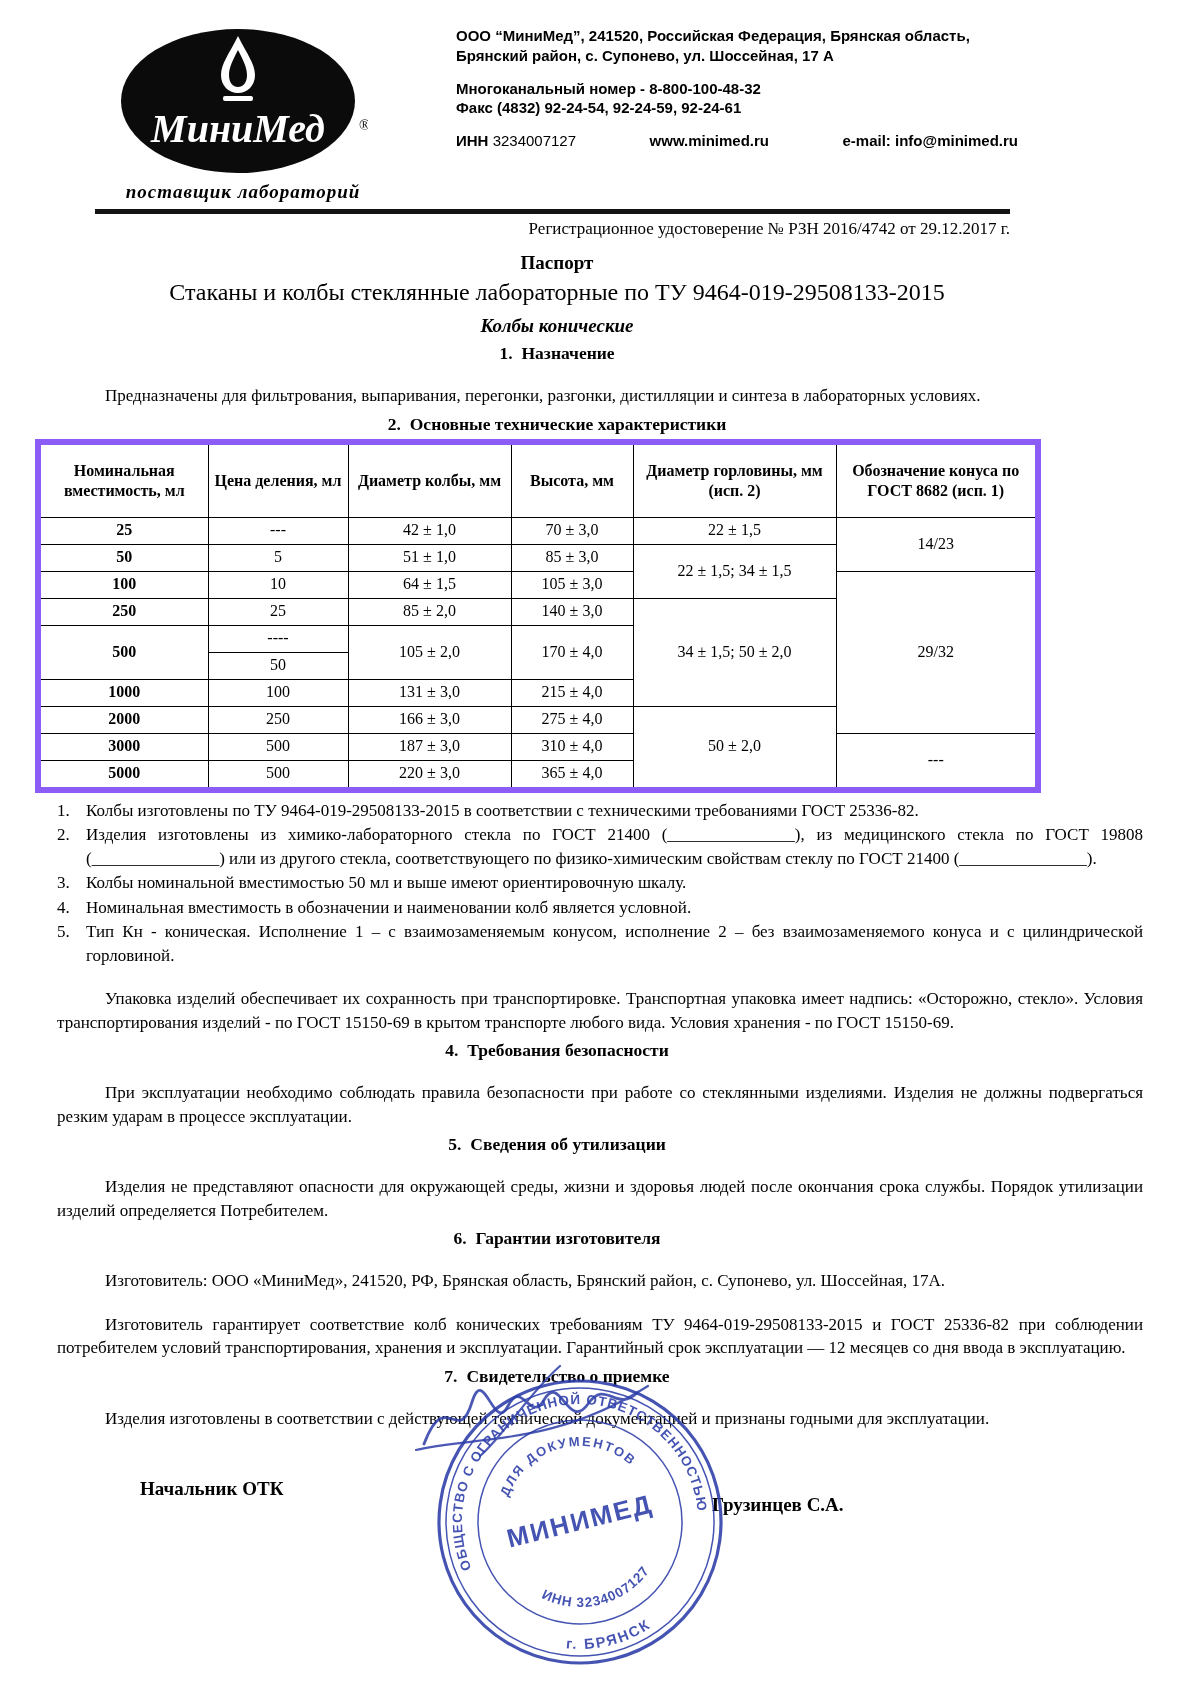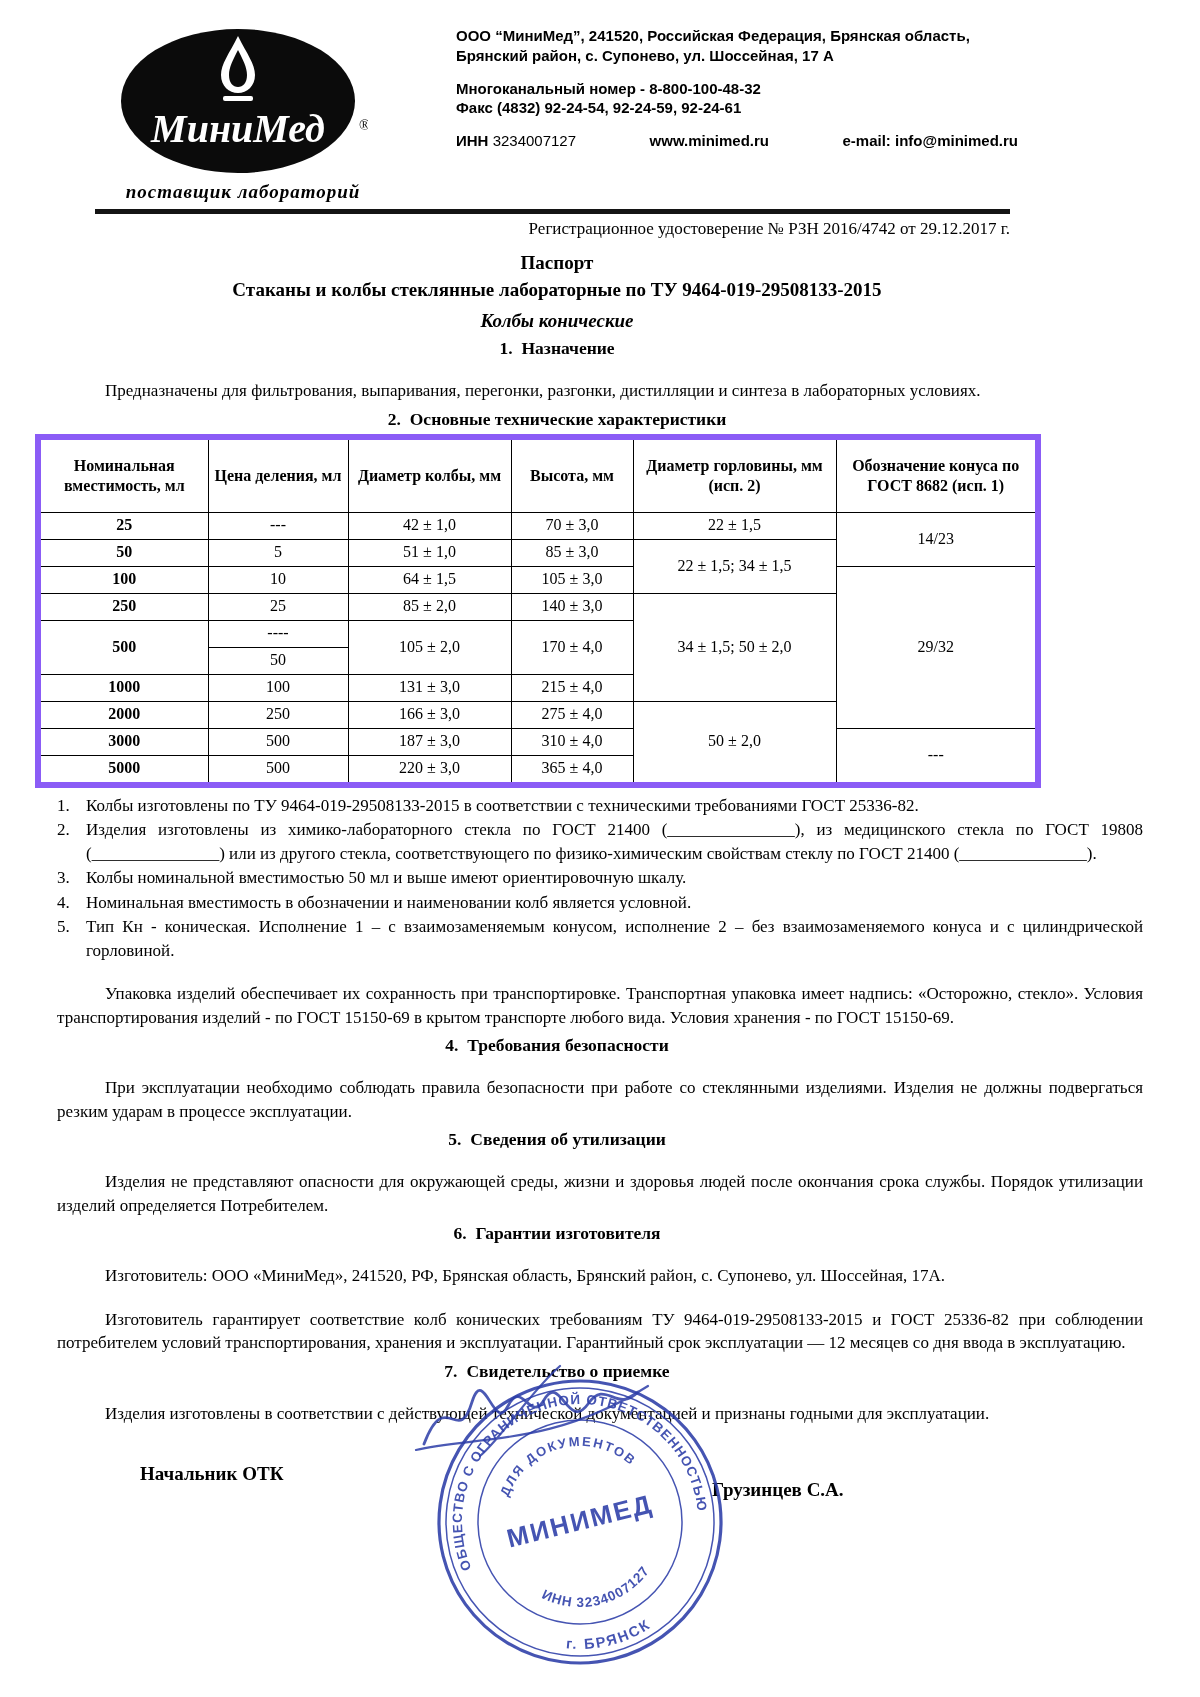--- a/index.html
+++ b/index.html
@@ -13,39 +13,39 @@
   .logo-tagline{font-weight:bold;font-style:italic;font-size:19px;letter-spacing:1px;margin-top:3px;white-space:nowrap;}
   .contact{margin-left:88px;width:562px;font-family:"Liberation Sans",sans-serif;font-size:15px;font-weight:bold;line-height:1.32;}
   .contact .grp{margin-bottom:13px;}
   .inn-row{display:flex;justify-content:space-between;align-items:baseline;margin-top:2px;}
   .inn-num{font-weight:normal;text-align:center;}
   .rule{height:5px;background:#141414;margin:6px 0 0 95px;width:915px;}
   .registration{margin-left:95px;width:915px;text-align:right;font-size:17px;margin-top:5px;}
   
   .center-zone{margin-left:57px;width:1000px;text-align:center;}
   .t1{font-size:19px;font-weight:bold;margin-top:13px;}
-  .t2{font-size:19px;font-weight:bold;margin-top:5px;}
+  .t2{font-size:24px;font-weight:normal;margin-top:5px;}
   .t3{font-size:19px;font-weight:bold;font-style:italic;margin-top:9px;}
   .sec-head{font-size:17.5px;font-weight:bold;margin-top:6px;}
   .sec-title{margin-left:9px;}
   
   .body-text{margin:2px 57px 0 57px;font-size:17px;line-height:23.5px;text-align:justify;}
   .indent{text-indent:48px;margin-top:20px;}
   
   .spec-table{border-collapse:collapse;margin:4px 0 0 35px;width:1000px;font-size:16px;border:6px solid #8b5cf6;table-layout:fixed;}
   .spec-table th,.spec-table td{border:1px solid #000;text-align:center;vertical-align:middle;padding:1px 5px;}
   .spec-table th{font-weight:bold;height:70px;line-height:1.25;}
   .spec-table td{height:24px;line-height:1.15;}
   .b{font-weight:bold;}
   
   .notes{margin:6px 57px 0 57px;font-size:17px;line-height:23.5px;}
   .note{position:relative;padding-left:29px;text-align:justify;margin-top:1px;}
   .note-num{position:absolute;left:0;top:0;}
   
-  .sig-row{position:relative;height:32px;margin-top:38px;font-size:19px;font-weight:bold;}
+  .sig-row{position:relative;height:32px;margin-top:48px;font-size:19px;font-weight:bold;}
   .sig-left{position:absolute;left:140px;top:0;}
   .sig-right{position:absolute;left:712px;top:16px;}
   
   .stamp-wrap{position:absolute;left:410px;top:1352px;width:340px;height:340px;}
 </style>
 </head>
 <body>
 
 <div class="page">
 

